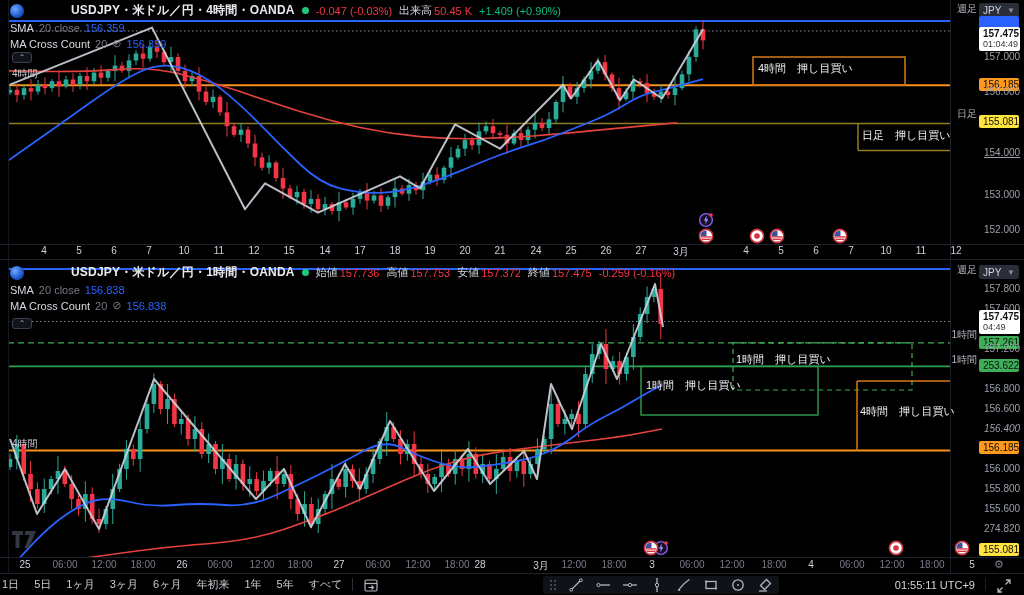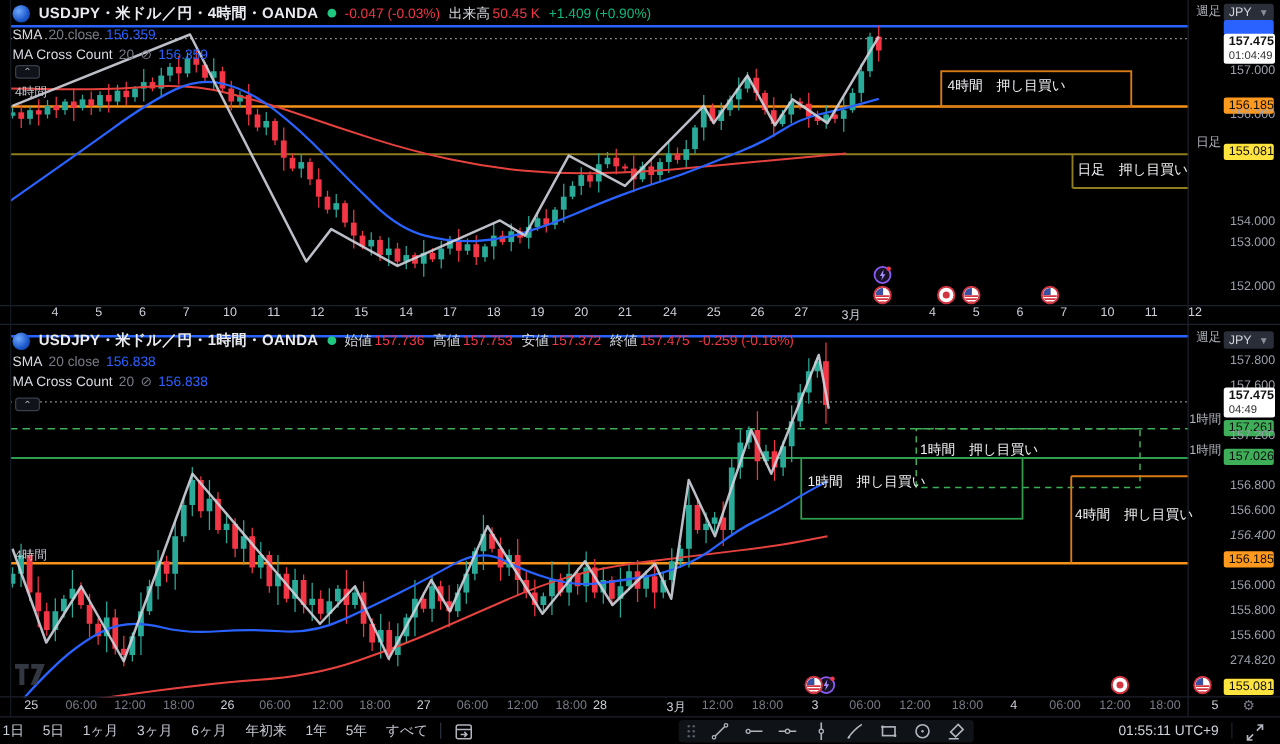--- a/index.html
+++ b/index.html
@@ -1,21 +1,21 @@
 <!DOCTYPE html>
 <html><head>
 <meta charset="utf-8">
 <style>
   * { margin:0; padding:0; box-sizing:border-box; user-select:none; }
   body { background:#000; }
   .screen { position:relative; width:1024px; height:595px; background:#000;
     font-family:"Liberation Sans", sans-serif; overflow:hidden; color:#d1d4dc; }
   svg.chart-layer { position:absolute; left:0; top:0; }
   .hdr { position:absolute; left:10px; display:flex; align-items:center; gap:7px; height:15px; font-size:12px; }
-  .hdr .title { color:#e8eaf0; font-weight:700; letter-spacing:.2px; }
+  .hdr .title { color:#e8eaf0; font-weight:700; letter-spacing:.2px;margin-left:40px; }
   .pair-logo { width:14px; height:14px; border-radius:50%;
     background:radial-gradient(circle at 35% 35%, #6fa8ff, #1b57c9 60%, #0d3a96); display:inline-block; }
   .status-dot { width:7px; height:7px; border-radius:50%; background:#1fc77f; display:inline-block; }
   .red { color:#f23645; } .green { color:#0fba81; } .wht { color:#d6d9e0; } .gry { color:#787b86; }
   .v11 { font-size:11px; }
   .legend { position:absolute; left:10px; display:flex; gap:5px; font-size:11px; align-items:center; }
   .legend .val { color:#2962ff; }
   .collapse-btn { position:absolute; left:12px; width:20px; height:11px; border:1px solid #3a3f4c;
     border-radius:3px; background:#10131a; color:#b2b5be; font-size:8px; line-height:9px; text-align:center; }
   .pane-label { position:absolute; font-size:10px; color:#c3c7d0; }
@@ -564,21 +564,21 @@
 
   <div class="cur-select" style="top:265px;">
     <span>JPY</span>
     <span class="caret">▼</span>
   </div>
   <div class="countdown-label" style="top:310px;">
     <div class="p">157.475</div>
     <div class="c">04:49</div>
   </div>
   <div class="axis-label greenbg" style="top:336px;">157.261</div>
-  <div class="axis-label greenbg" style="top:359px;">157.026</div>
+  <div class="axis-label greenbg" style="top:359px;">253.622</div>
   <div class="axis-label orange" style="top:441px;">156.185</div>
   <div class="axis-label yellow" style="top:543px;">155.081</div>
 
   <svg class="tvmark" width="28" height="17" viewBox="0 0 28 17">
     <path d="M0 0 h11 v4 h-3.5 v13 h-4 V4 H0 Z" fill="#3c414e"></path>
     <path d="M13 0 h11 l-7 17 h-4.5 l5.2-13 H13 Z" fill="#3c414e"></path>
   </svg>
 
   <div class="gear">⚙</div>
 
@@ -650,21 +650,21 @@
   </div>
 
   <div class="clock">01:55:11 UTC+9</div>
   <div class="sep" style="right:38px;left:auto;top:578px;width:1px;height:13px;position:absolute;"></div>
   <svg style="position:absolute;right:12px;top:578px;" width="16" height="16" viewBox="0 0 16 16">
     <path d="M2 10 v4 h4 M14 6 V2 h-4 M2.5 13.5 L6.5 9.5 M13.5 2.5 L9.5 6.5" fill="none" stroke="#b2b5be" stroke-width="1.3"></path>
   </svg>
 
 <div class="tick" style="top: 51px;">157.000</div>
     <div class="tick" style="top: 85.6px;">156.000</div>
-    <div class="tick" style="top: 172px;">154.000</div>
+    <div class="tick" style="top: 147px; text-decoration: underline;">154.000</div>
     <div class="tick" style="top: 189.4px;">153.000</div>
     <div class="tick" style="top: 224px;">152.000</div>
     <div class="tlabel major" style="left: 44px; top: 245px;">4</div>
     <div class="tlabel major" style="left: 79px; top: 245px;">5</div>
     <div class="tlabel major" style="left: 114px; top: 245px;">6</div>
     <div class="tlabel major" style="left: 149px; top: 245px;">7</div>
     <div class="tlabel major" style="left: 184px; top: 245px;">10</div>
     <div class="tlabel major" style="left: 219px; top: 245px;">11</div>
     <div class="tlabel major" style="left: 254px; top: 245px;">12</div>
     <div class="tlabel major" style="left: 289px; top: 245px;">15</div>

